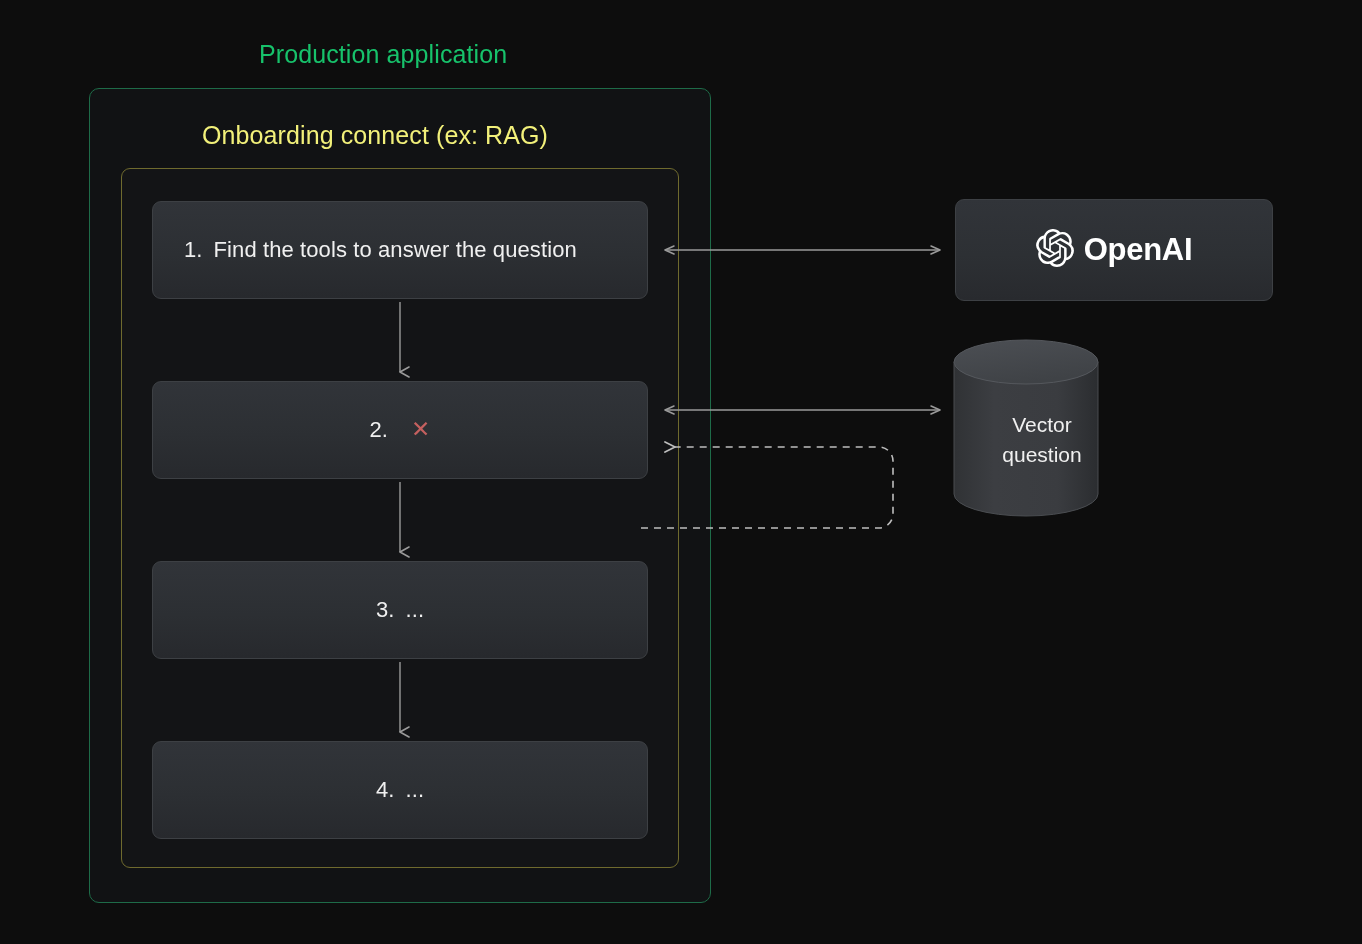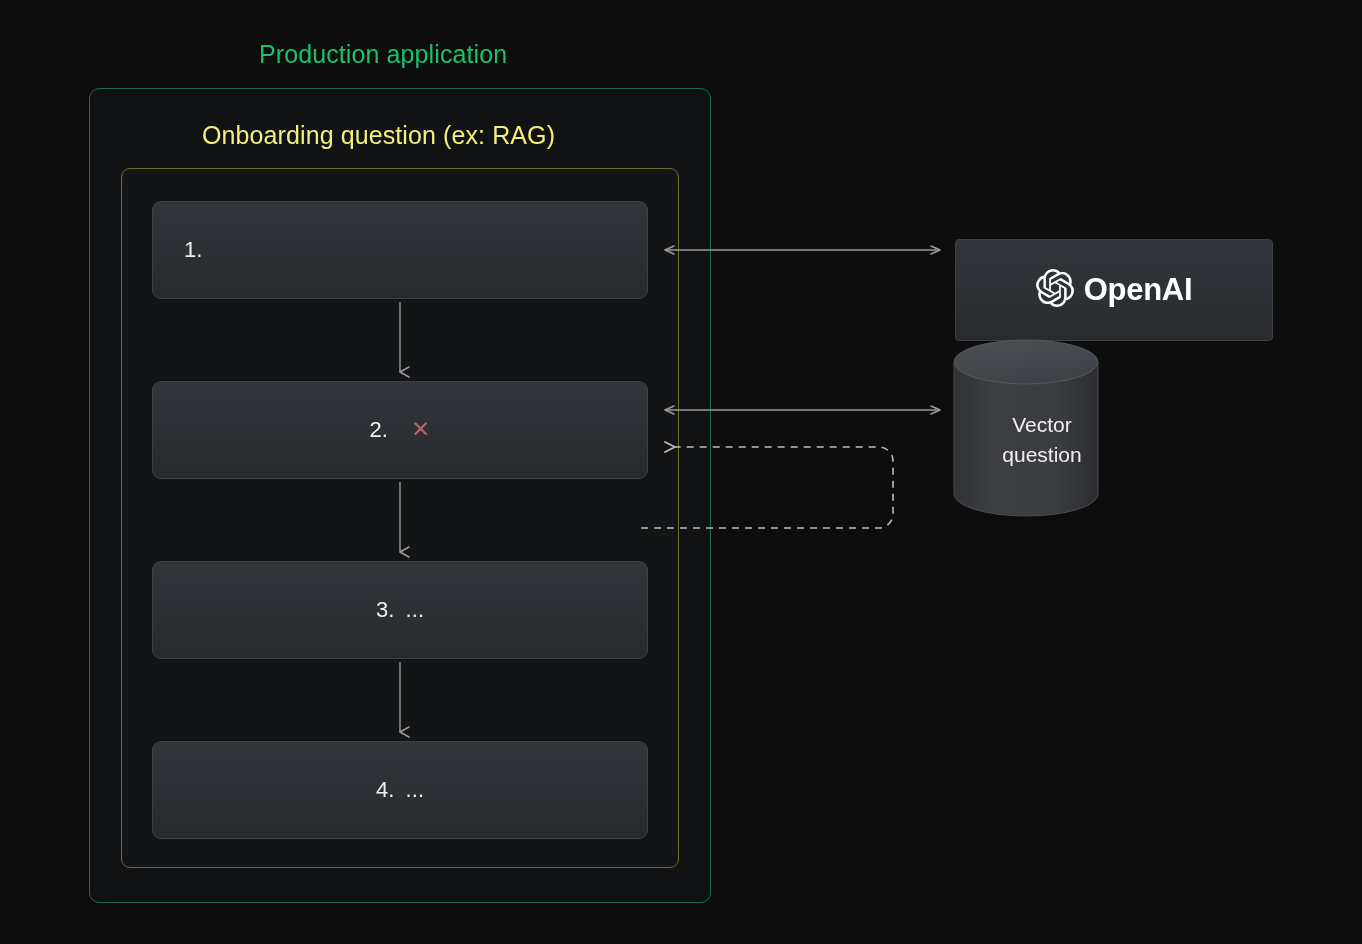--- a/index.html
+++ b/index.html
@@ -103,29 +103,28 @@
   }
   .step-1 .step-inner { justify-content: flex-start; width: 100%; padding-left: 31px; }
 
   
   .openai-box {
     position: absolute;
     left: 955px;
     top: 199px;
     width: 318px;
     height: 102px;
-    border-radius: 4px;
+    border-radius: 9px;
     border: 1px solid #3d4044;
     background: linear-gradient(180deg, #313439 0%, #2d3034 55%, #282a2e 100%);
     box-sizing: border-box;
     display: flex;
     align-items: center;
     justify-content: center;
     gap: 10px;
-    margin-top: 40px;
   }
   .openai-word {
     font-size: 31px;
     font-weight: bold;
     color: #ffffff;
     letter-spacing: -0.3px;
   }
 
   
   .cyl {
@@ -158,27 +157,28 @@
 </style>
 </head>
 <body>
 
 <div id="canvas">
 
   <div class="prod-title">Production application</div>
 
   <div class="prod-box"></div>
 
-  <div class="wf-title">Onboarding question (ex: RAG)</div>
+  <div class="wf-title">Onboarding connect (ex: RAG)</div>
 
   <div class="wf-box"></div>
 
   <div class="step step-1">
     <span class="step-inner">
       <span class="step-num">1.</span>
+      <span>Find the tools to answer the question</span>
     </span>
   </div>
 
   <div class="step step-2">
     <span class="step-inner">
       <span class="step-num">2.</span>
       <span class="x-mark">✕</span>
     </span>
   </div>
 

